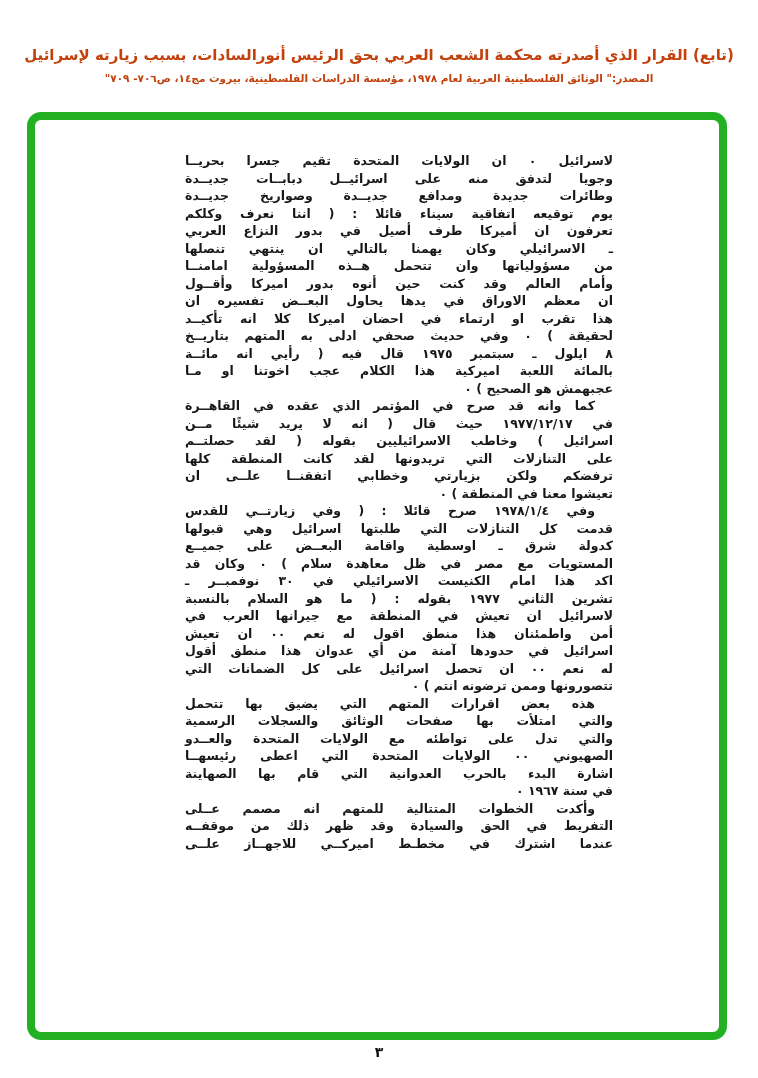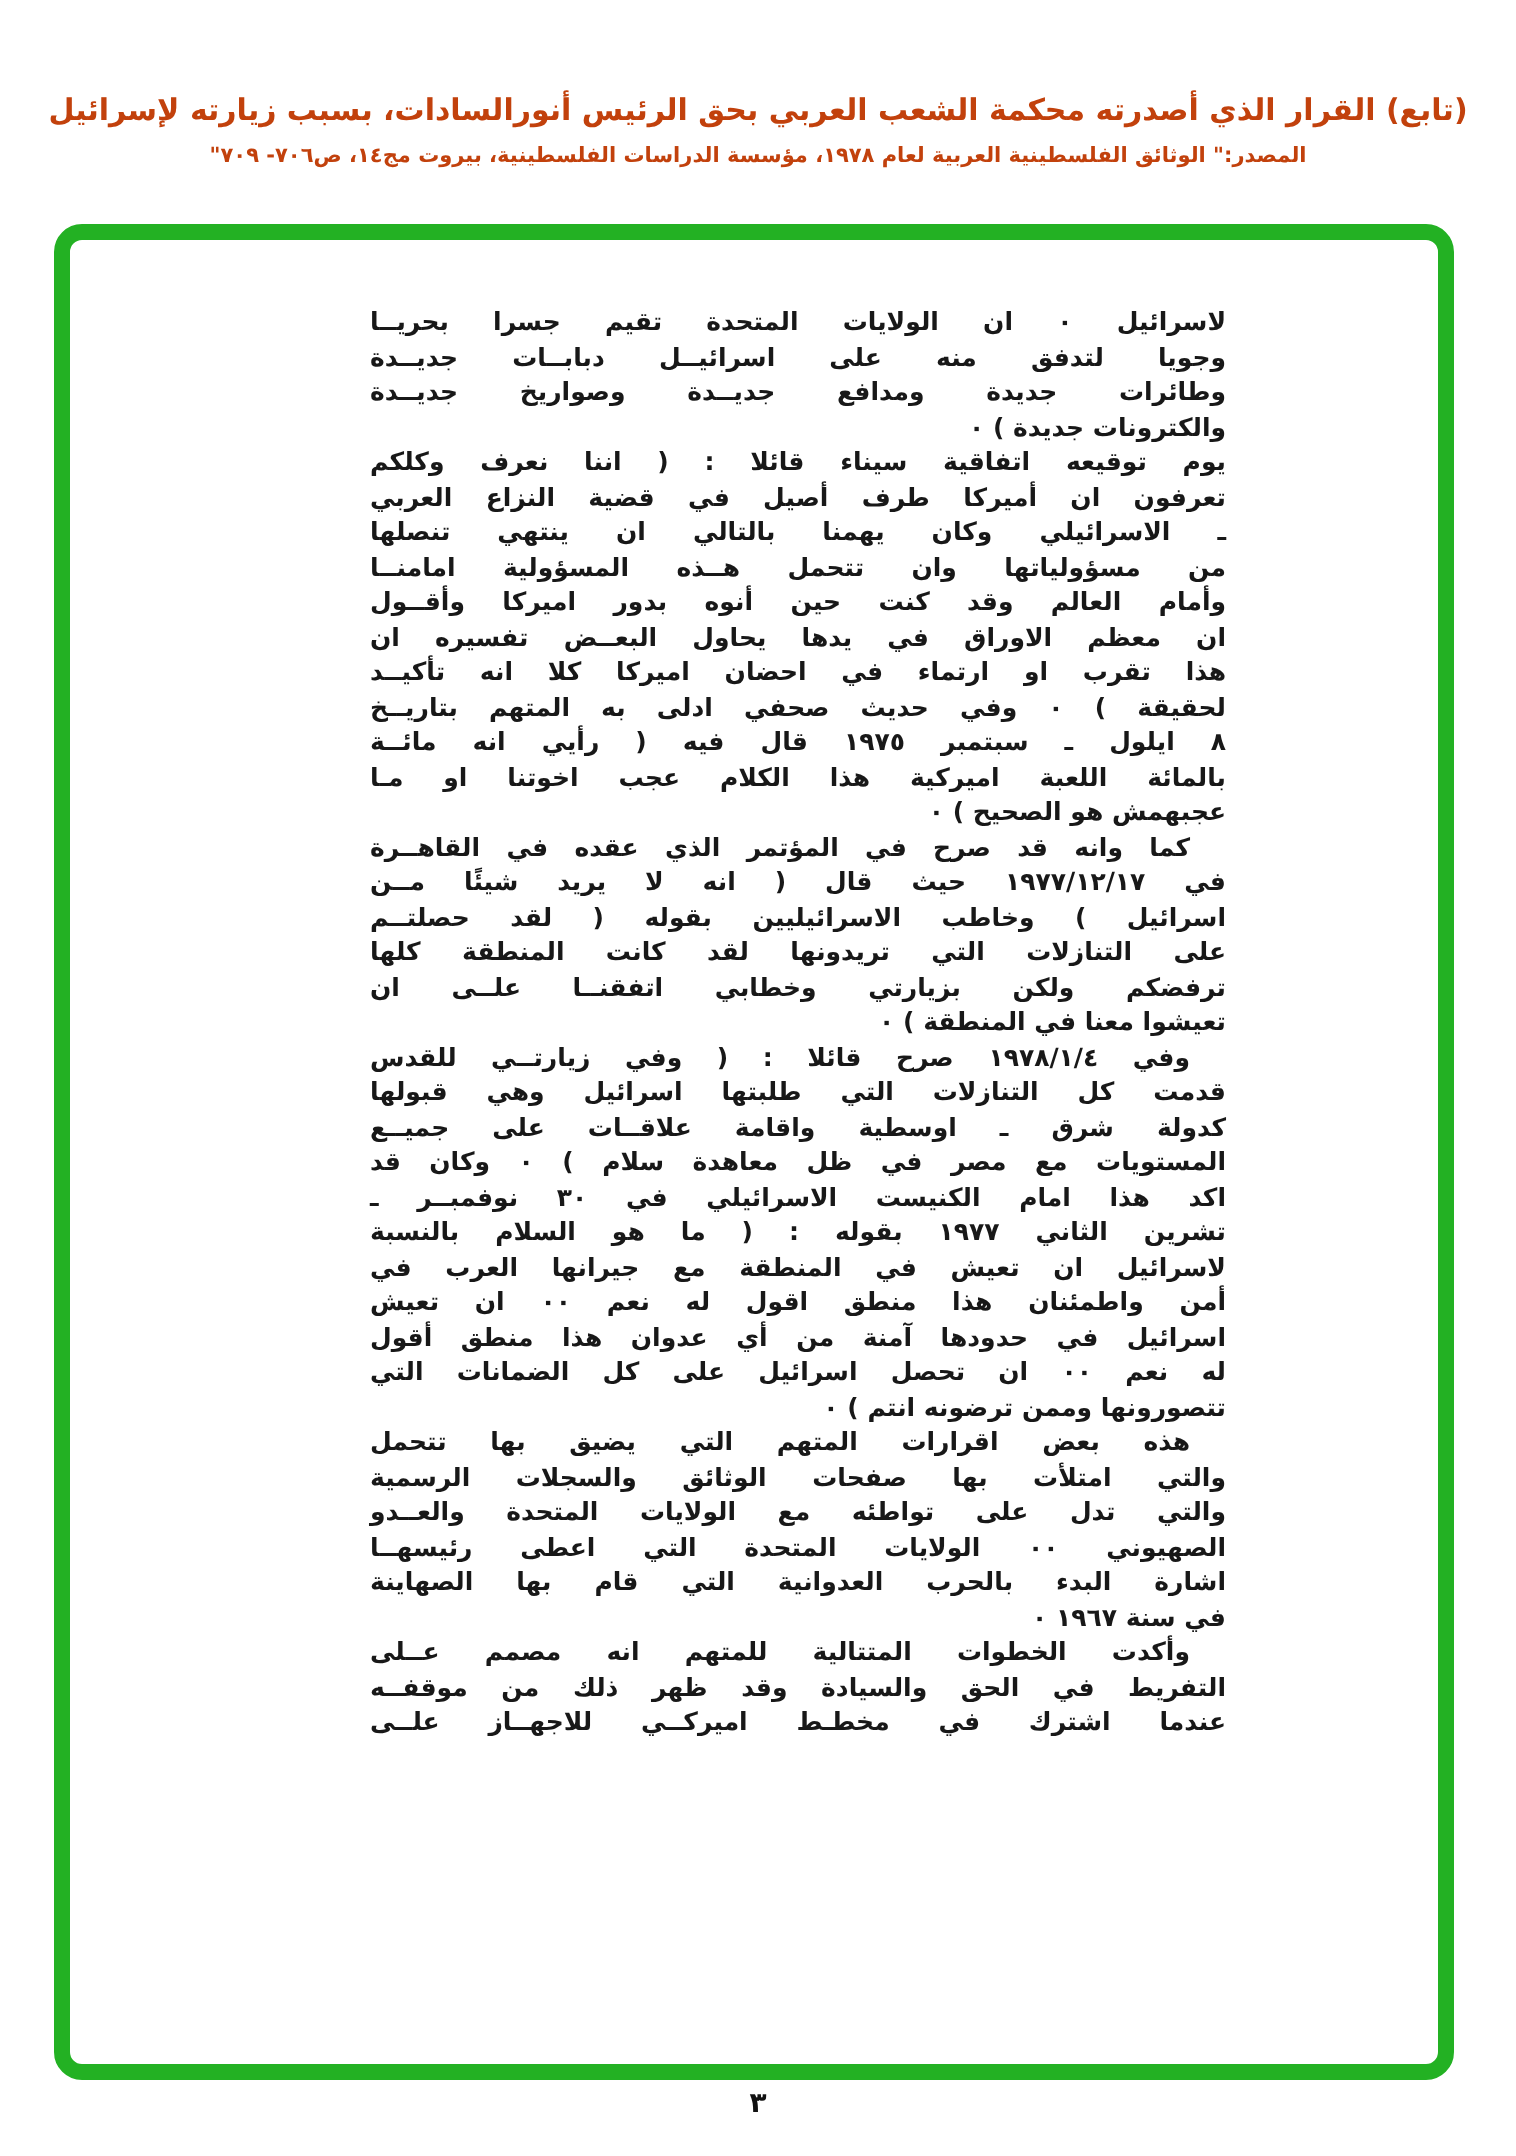--- a/index.html
+++ b/index.html
@@ -74,41 +74,40 @@
   <div class="title">(تابع) القرار الذي أصدرته محكمة الشعب العربي بحق الرئيس أنورالسادات، بسبب زيارته لإسرائيل</div>
   <div class="source">المصدر:" الوثائق الفلسطينية العربية لعام ١٩٧٨، مؤسسة الدراسات الفلسطينية، بيروت مج١٤، ص٧٠٦- ٧٠٩"</div>
 </div>
 
 <div class="frame" style="border-color: rgb(35, 177, 35);"></div>
 
 <div class="body-text">
     <div class="line just">لاسرائيل ٠ ان الولايات المتحدة تقيم جسرا بحريــا</div>
     <div class="line just">وجويا لتدفق منه على اسرائيــل دبابــات جديــدة</div>
     <div class="line just">وطائرات جديدة ومدافع جديــدة وصواريخ جديــدة</div>
-    <div class="line">والكترونات جديدة ) ٠</div>
     <div class="line just">يوم توقيعه اتفاقية سيناء قائلا : ( اننا نعرف وكلكم</div>
-    <div class="line just">تعرفون ان أميركا طرف أصيل في قضية النزاع العربي</div>
+    <div class="line just">تعرفون ان أميركا طرف أصيل في بدور النزاع العربي</div>
     <div class="line just">ـ الاسرائيلي وكان يهمنا بالتالي ان ينتهي تنصلها</div>
     <div class="line just">من مسؤولياتها وان تتحمل هــذه المسؤولية امامنــا</div>
     <div class="line just">وأمام العالم وقد كنت حين أنوه بدور اميركا وأقــول</div>
     <div class="line just">ان معظم الاوراق في يدها يحاول البعــض تفسيره ان</div>
     <div class="line just">هذا تقرب او ارتماء في احضان اميركا كلا انه تأكيــد</div>
     <div class="line just">لحقيقة ) ٠ وفي حديث صحفي ادلى به المتهم بتاريــخ</div>
     <div class="line just">٨ ايلول ـ سبتمبر ١٩٧٥ قال فيه ( رأيي انه مائــة</div>
     <div class="line just">بالمائة اللعبة اميركية هذا الكلام عجب اخوتنا او مـا</div>
     <div class="line">عجبهمش هو الصحيح ) ٠</div>
     <div class="line just indent">كما وانه قد صرح في المؤتمر الذي عقده في القاهــرة</div>
     <div class="line just">في ١٩٧٧/١٢/١٧ حيث قال ( انه لا يريد شيئًا مــن</div>
     <div class="line just">اسرائيل ) وخاطب الاسرائيليين بقوله ( لقد حصلتــم</div>
     <div class="line just">على التنازلات التي تريدونها لقد كانت المنطقة كلها</div>
     <div class="line just">ترفضكم ولكن بزيارتي وخطابي اتفقنــا علــى ان</div>
     <div class="line">تعيشوا معنا في المنطقة ) ٠</div>
     <div class="line just indent">وفي ١٩٧٨/١/٤ صرح قائلا : ( وفي زيارتــي للقدس</div>
     <div class="line just">قدمت كل التنازلات التي طلبتها اسرائيل وهي قبولها</div>
-    <div class="line just">كدولة شرق ـ اوسطية واقامة علاقــات على جميــع</div>
+    <div class="line just">كدولة شرق ـ اوسطية واقامة البعــض على جميــع</div>
     <div class="line just">المستويات مع مصر في ظل معاهدة سلام ) ٠ وكان قد</div>
     <div class="line just">اكد هذا امام الكنيست الاسرائيلي في ٣٠ نوفمبــر ـ</div>
     <div class="line just">تشرين الثاني ١٩٧٧ بقوله : ( ما هو السلام بالنسبة</div>
     <div class="line just">لاسرائيل ان تعيش في المنطقة مع جيرانها العرب في</div>
     <div class="line just">أمن واطمئنان هذا منطق اقول له نعم ٠٠ ان تعيش</div>
     <div class="line just">اسرائيل في حدودها آمنة من أي عدوان هذا منطق أقول</div>
     <div class="line just">له نعم ٠٠ ان تحصل اسرائيل على كل الضمانات التي</div>
     <div class="line">تتصورونها وممن ترضونه انتم ) ٠</div>
     <div class="line just indent">هذه بعض اقرارات المتهم التي يضيق بها تتحمل</div>
     <div class="line just">والتي امتلأت بها صفحات الوثائق والسجلات الرسمية</div>

